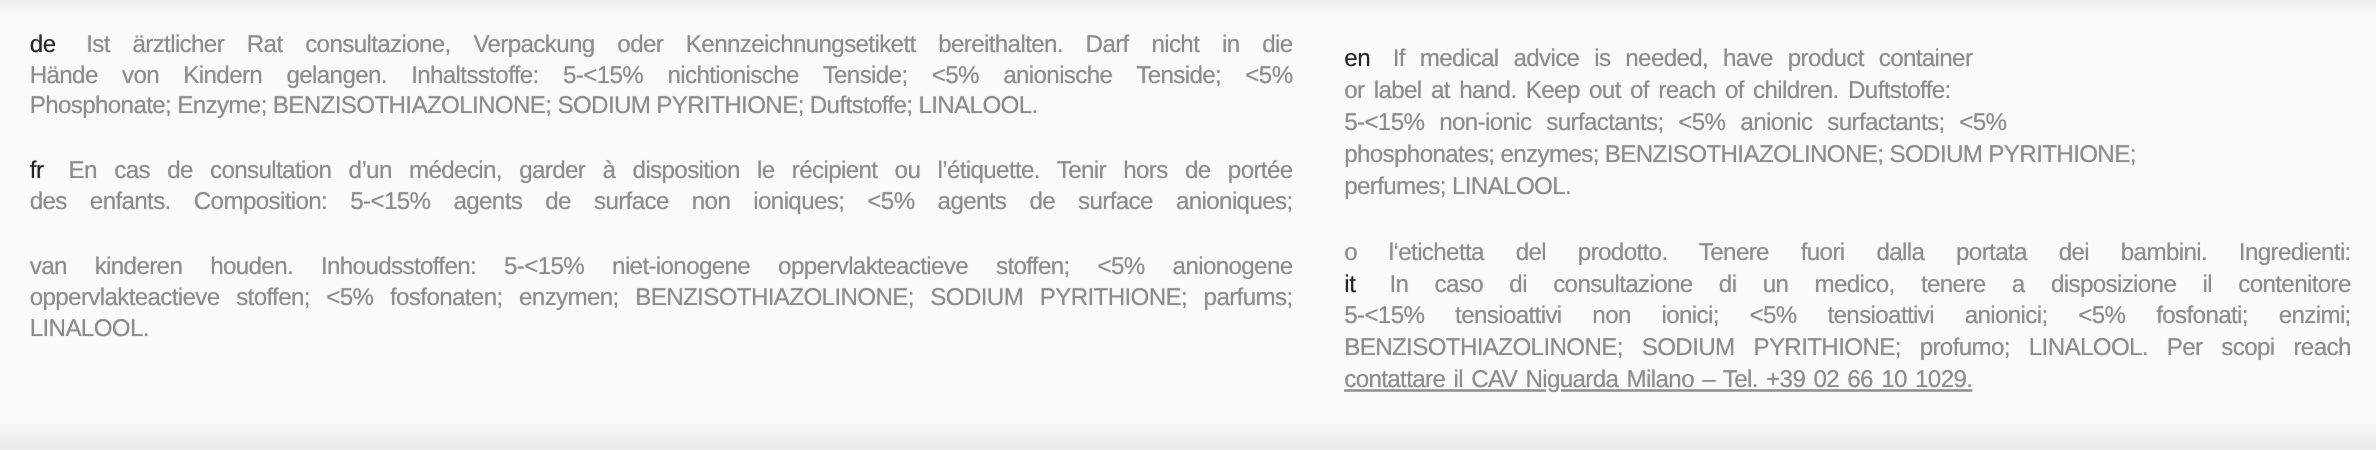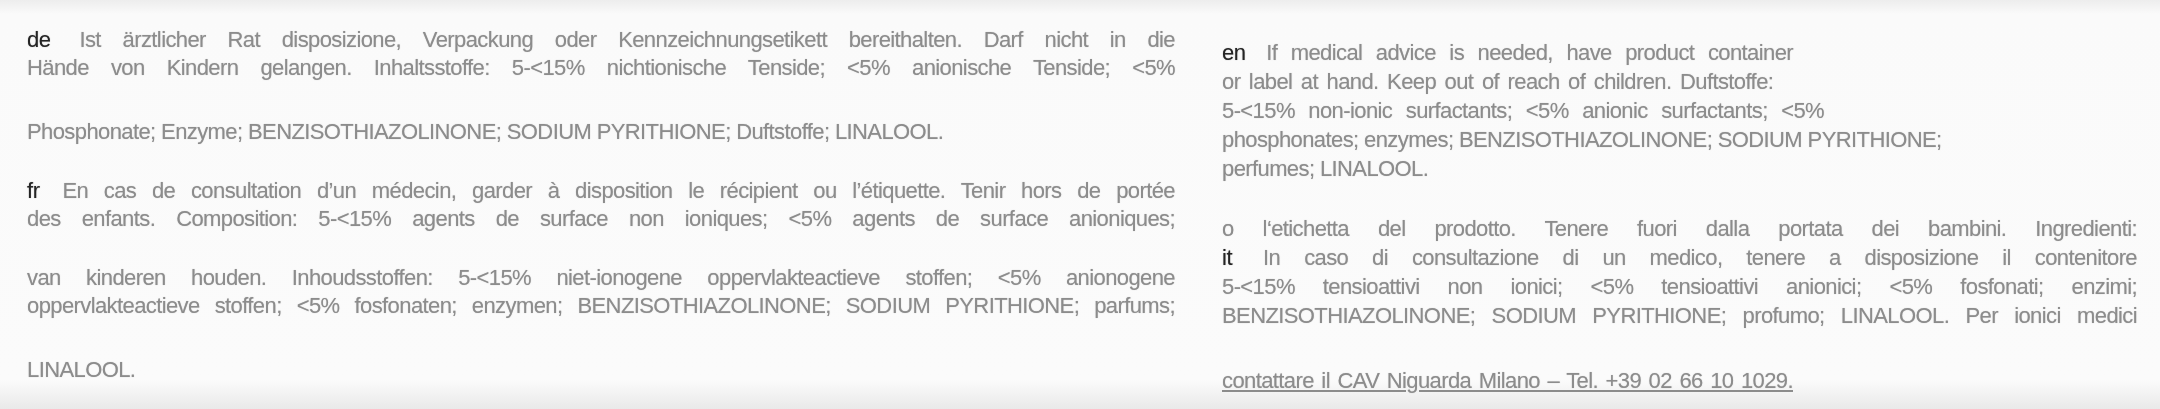--- a/index.html
+++ b/index.html
@@ -20,21 +20,21 @@
   .col { position: absolute; }
   .col-left  { left: 27px;   top: 26px; width: 1148px; line-height: 28px; }
   .col-right { left: 1222px; top: 38px; width: 920px;  line-height: 29px; }
 
   .section + .section { margin-top: 31px; }
   .sec-it { width: 915px; }
 
   .line { min-height: 1em; }
   
   .jline { text-align: justify; text-align-last: justify; }
-  .last  { text-align-last: left; margin-top: 36px; }
+  .last  { text-align-last: left; }
   
   .nline { white-space: nowrap; }
   .ws2 { word-spacing: 2px; text-decoration: underline; }
   .ws3 { word-spacing: 3px; }
   .ws8 { word-spacing: 8px; }
 
   .code {
     font-weight: normal;
     color: #242424;
     padding-right: 7px;
@@ -43,21 +43,21 @@
   }
 </style>
 </head>
 <body>
 
 <div class="page">
 
   <div class="col col-left">
 
     <div class="section">
-      <div class="line jline"><span class="code">de</span> <span>Ist ärztlicher Rat disposizione, Verpackung oder Kennzeichnungsetikett bereithalten. Darf nicht in die</span></div>
+      <div class="line jline"><span class="code">de</span> <span>Ist ärztlicher Rat consultazione, Verpackung oder Kennzeichnungsetikett bereithalten. Darf nicht in die</span></div>
       <div class="line jline">Hände von Kindern gelangen. Inhaltsstoffe: 5-&lt;15% nichtionische Tenside; &lt;5% anionische Tenside; &lt;5%</div>
       <div class="line jline last">Phosphonate; Enzyme; BENZISOTHIAZOLINONE; SODIUM PYRITHIONE; Duftstoffe; LINALOOL.</div>
     </div>
 
     <div class="section">
       <div class="line jline"><span class="code">fr</span> <span>En cas de consultation d’un médecin, garder à disposition le récipient ou l’étiquette. Tenir hors de portée</span></div>
       <div class="line jline">des enfants. Composition: 5-&lt;15% agents de surface non ioniques; &lt;5% agents de surface anioniques;</div>
     </div>
 
     <div class="section">
@@ -75,19 +75,19 @@
       <div class="line nline ws3">or label at hand. Keep out of reach of children. Duftstoffe:</div>
       <div class="line nline ws8">5-&lt;15% non-ionic surfactants; &lt;5% anionic surfactants; &lt;5%</div>
       <div class="line nline">phosphonates; enzymes; BENZISOTHIAZOLINONE; SODIUM PYRITHIONE;</div>
       <div class="line nline">perfumes; LINALOOL.</div>
     </div>
 
     <div class="section sec-it">
       <div class="line jline">o l‘etichetta del prodotto. Tenere fuori dalla portata dei bambini. Ingredienti:</div>
       <div class="line jline"><span class="code">it</span> <span>In caso di consultazione di un medico, tenere a disposizione il contenitore</span></div>
       <div class="line jline">5-&lt;15% tensioattivi non ionici; &lt;5% tensioattivi anionici; &lt;5% fosfonati; enzimi;</div>
-      <div class="line jline">BENZISOTHIAZOLINONE; SODIUM PYRITHIONE; profumo; LINALOOL. Per ionici medici</div>
+      <div class="line jline">BENZISOTHIAZOLINONE; SODIUM PYRITHIONE; profumo; LINALOOL. Per scopi reach</div>
       <div class="line jline last ws2">contattare il CAV Niguarda Milano – Tel. +39 02 66 10 1029.</div>
     </div>
 
   </div>
 
 </div>
 
 </body></html>

